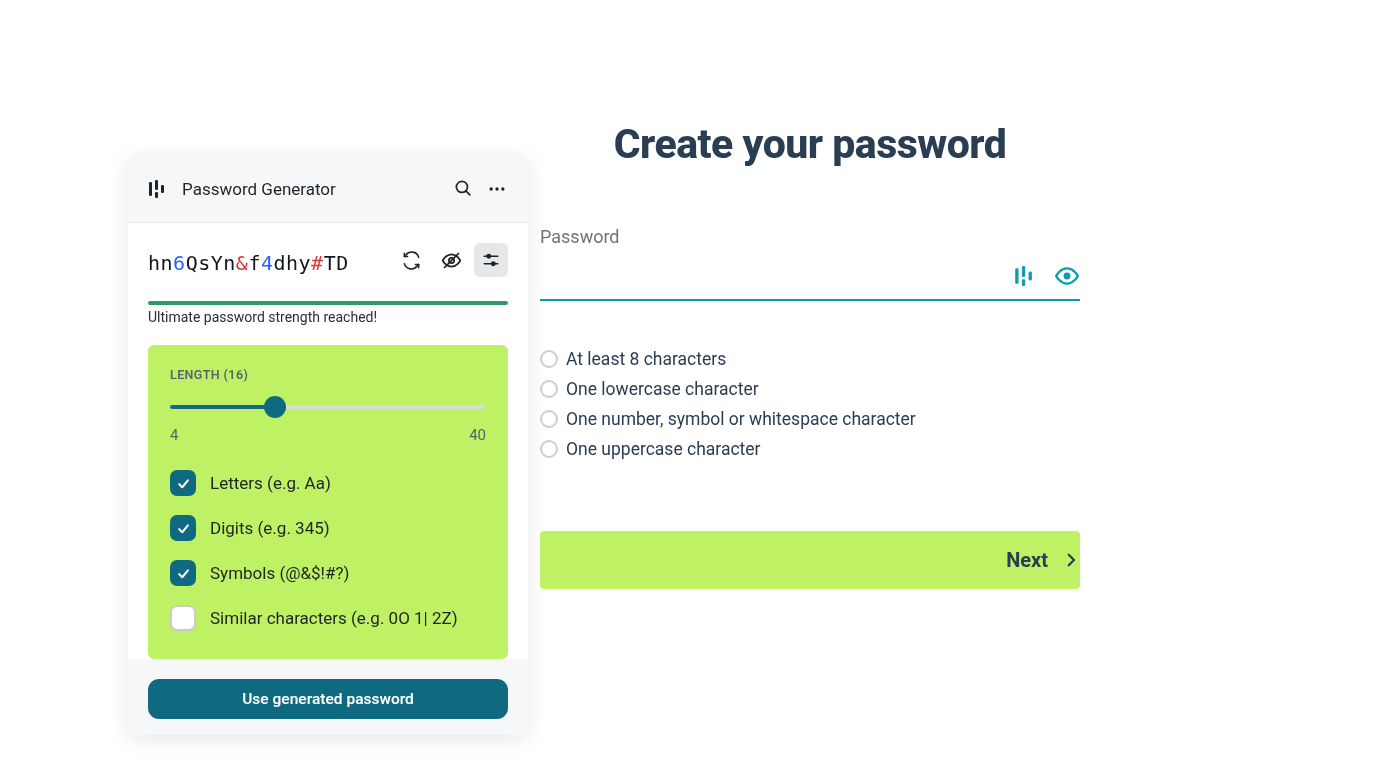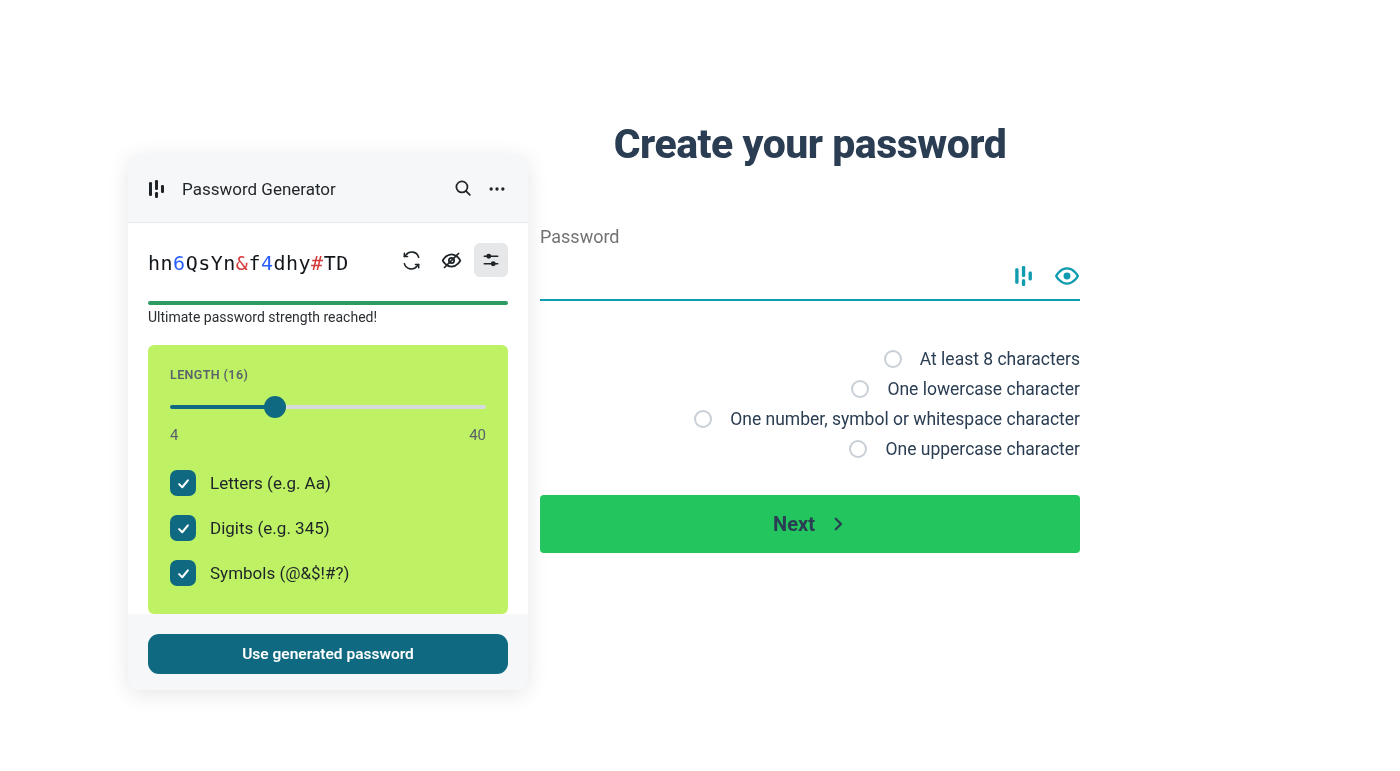--- a/index.html
+++ b/index.html
@@ -117,31 +117,31 @@
     margin-top: 6px;
     height: 48px;
     border-bottom: 2px solid #0f9bb0;
     display:flex; align-items:center;
     gap: 22px;
   }
   .pw-input { flex:1; height: 100%; border: none; outline: none; font-size: 18px; background: transparent; }
   .input-icon { color:#0f9bb0; display:flex; align-items:center; justify-content:center; cursor:pointer; }
 
   .req-list { margin-top: 48px; display:flex; flex-direction:column; gap: 10px; }
-  .req-item { display:flex; align-items:center; gap: 18px; justify-content: flex-end; }
+  .req-item { display:flex; align-items:center; gap: 8px; }
   .req-circle { width: 18px; height: 18px; border: 2px solid #c9cfd6; border-radius: 50%; flex-shrink:0; }
   .req-text { font-size: 17.5px; color: #2a3d53; }
 
   .next-btn {
-    margin-top: 36px;
+    margin-top: 72px;
     height: 58px;
-    background: #22c55e;
+    background: #bef264;
     color: #2a3d53;
     border-radius: 4px;
-    display:flex; align-items:center; justify-content:center;
+    display:flex; align-items:center; justify-content:flex-end;
     gap: 14px;
     font-size: 20px; font-weight: 700;
     cursor: pointer;
   }
 </style>
 </head>
 <body>
 
 <div class="canvas">
 
@@ -233,20 +233,24 @@
               <div class="chk-label">Digits (e.g. 345)</div>
             </div>
             <div class="check-item">
               <div class="chk on">
                 <svg width="15" height="15" viewBox="0 0 24 24" fill="none" stroke-width="3.2" stroke-linecap="round" stroke-linejoin="round">
                   <polyline points="5 13 10 18 19 7"></polyline>
                 </svg>
               </div>
               <div class="chk-label">Symbols (@&amp;$!#?)</div>
             </div>
+            <div class="check-item">
+              <div class="chk off"></div>
+              <div class="chk-label">Similar characters (e.g. 0O 1| 2Z)</div>
+            </div>
           </div>
       </div>
     </div>
 
     <div class="use-btn">Use generated password</div>
   </div>
 
   <div class="right-area">
     <h1 class="page-title">Create your password</h1>
 

